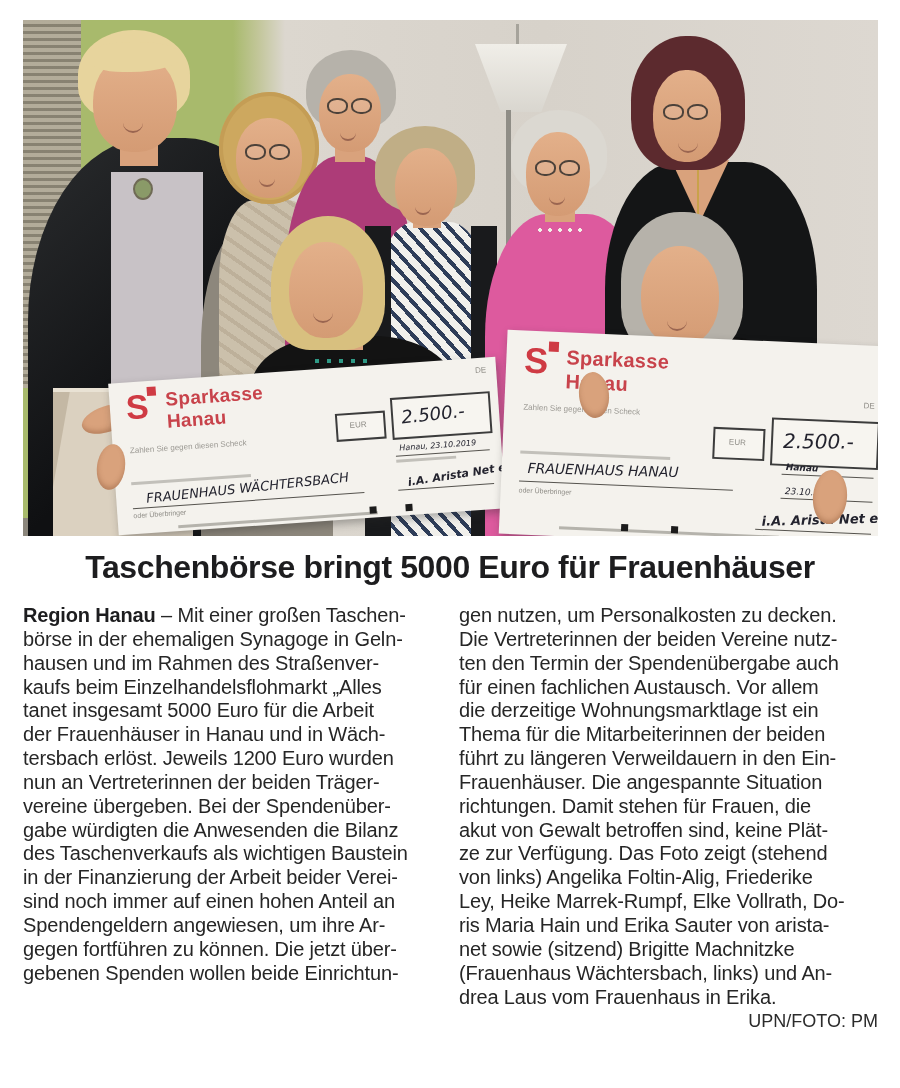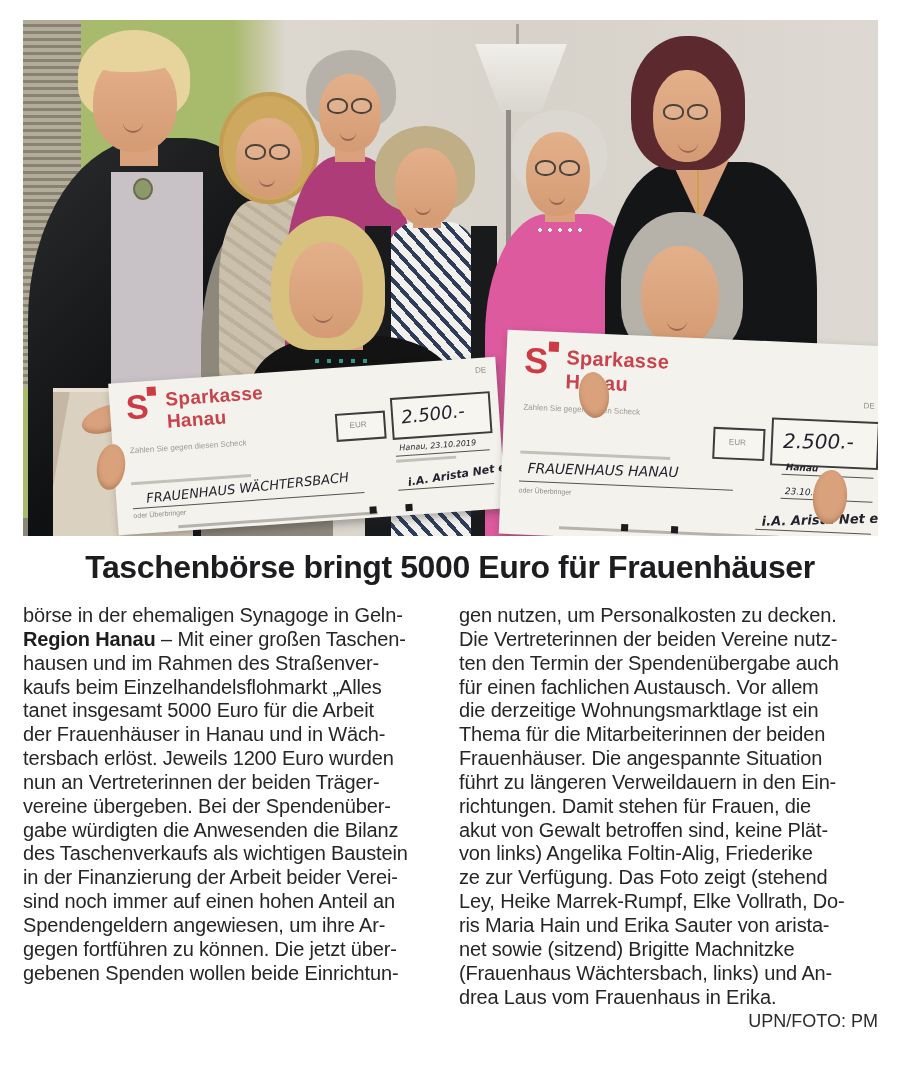--- a/index.html
+++ b/index.html
@@ -212,22 +212,22 @@
   <div class="hand" style="left:58px;top:386px;width:52px;height:26px;transform:rotate(-18deg);z-index:36;"></div>
   <div class="hand" style="left:74px;top:424px;width:28px;height:46px;transform:rotate(8deg);"></div>
   <div class="hand" style="left:556px;top:352px;width:30px;height:46px;transform:rotate(-6deg);"></div>
   <div class="hand" style="left:790px;top:450px;width:34px;height:54px;transform:rotate(5deg);"></div>
 </div>
 
 <div class="headline">Taschenbörse bringt 5000 Euro für Frauenhäuser</div>
 
 <div class="cols">
   <div class="col">
+      <div class="tline"><b>Region Hanau</b> – Mit einer großen Taschen-</div>
       <div class="tline">börse in der ehemaligen Synagoge in Geln-</div>
-      <div class="tline"><b>Region Hanau</b> – Mit einer großen Taschen-</div>
       <div class="tline">hausen und im Rahmen des Straßenver-</div>
       <div class="tline">kaufs beim Einzelhandelsflohmarkt „Alles</div>
       <div class="tline">tanet insgesamt 5000 Euro für die Arbeit</div>
       <div class="tline">der Frauenhäuser in Hanau und in Wäch-</div>
       <div class="tline">tersbach erlöst. Jeweils 1200 Euro wurden</div>
       <div class="tline">nun an Vertreterinnen der beiden Träger-</div>
       <div class="tline">vereine übergeben. Bei der Spendenüber-</div>
       <div class="tline">gabe würdigten die Anwesenden die Bilanz</div>
       <div class="tline">des Taschenverkaufs als wichtigen Baustein</div>
       <div class="tline">in der Finanzierung der Arbeit beider Verei-</div>
@@ -236,26 +236,26 @@
       <div class="tline">gegen fortführen zu können. Die jetzt über-</div>
       <div class="tline">gebenen Spenden wollen beide Einrichtun-</div>
     </div>
   <div class="col">
   <div class="tline">gen nutzen, um Personalkosten zu decken.</div>
       <div class="tline">Die Vertreterinnen der beiden Vereine nutz-</div>
       <div class="tline">ten den Termin der Spendenübergabe auch</div>
       <div class="tline">für einen fachlichen Austausch. Vor allem</div>
       <div class="tline">die derzeitige Wohnungsmarktlage ist ein</div>
       <div class="tline">Thema für die Mitarbeiterinnen der beiden</div>
+      <div class="tline">führt zu längeren Verweildauern in den Ein-</div>
       <div class="tline">Frauenhäuser. Die angespannte Situation</div>
-      <div class="tline">führt zu längeren Verweildauern in den Ein-</div>
       <div class="tline">richtungen. Damit stehen für Frauen, die</div>
       <div class="tline">akut von Gewalt betroffen sind, keine Plät-</div>
+      <div class="tline">ze zur Verfügung. Das Foto zeigt (stehend</div>
       <div class="tline">von links) Angelika Foltin-Alig, Friederike</div>
-      <div class="tline">ze zur Verfügung. Das Foto zeigt (stehend</div>
       <div class="tline">Ley, Heike Marrek-Rumpf, Elke Vollrath, Do-</div>
       <div class="tline">ris Maria Hain und Erika Sauter von arista-</div>
       <div class="tline">net sowie (sitzend) Brigitte Machnitzke</div>
       <div class="tline">(Frauenhaus Wächtersbach, links) und An-</div>
       <div class="tline">drea Laus vom Frauenhaus in Erika.</div>
       <div class="credit">UPN/FOTO: PM</div>
     </div>
 </div>
 
 </body></html>

